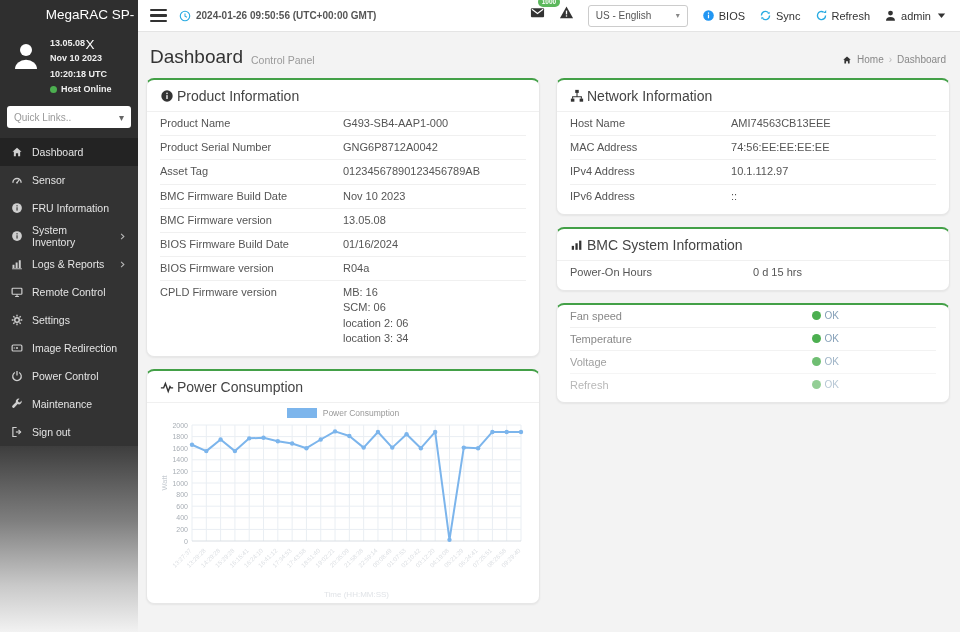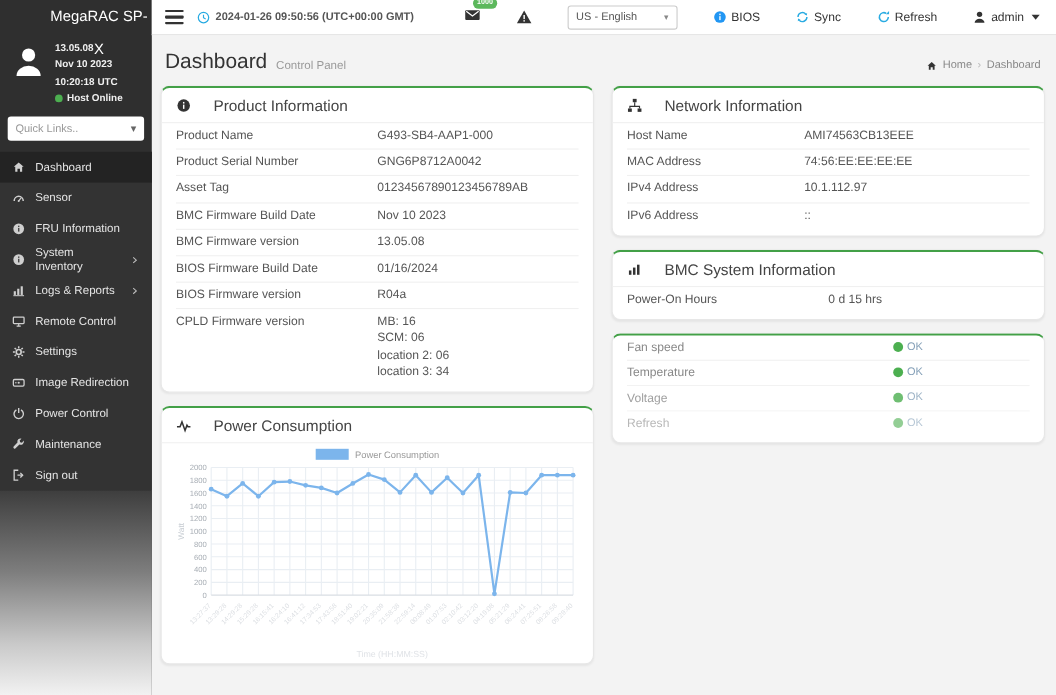--- a/index.html
+++ b/index.html
@@ -23,21 +23,21 @@
 .nav-item .chev { margin-left:auto; width:9px; height:9px; color:#bbb; }
 .sidebar-fade { flex:1; background:linear-gradient(180deg,#3e3e3e 0%,#7e7e7e 40%,#c9c9c9 75%,#f2f2f2 100%); }
 
 
 .main { flex:1; min-width:0; display:flex; flex-direction:column; }
 .topbar { height:32px; background:#fff; border-bottom:1px solid #e4e4e4; display:flex; align-items:center; padding:0 12px 0 12px; gap:12px; flex-shrink:0; }
 .hamburger { display:flex; flex-direction:column; gap:3px; cursor:pointer; }
 .hamburger i { display:block; width:17px; height:2.5px; background:#333; border-radius:1px; }
 .tb-datetime { display:flex; align-items:center; gap:5px; font-size:10px; font-weight:bold; color:#555; }
 .tb-datetime svg { width:12px; height:12px; color:#29abe2; }
-.tb-right { margin-left:auto; display:flex; align-items:center; gap:32px; }
+.tb-right { margin-left:auto; display:flex; gap:14px; }
 .tb-ico { width:15px; height:15px; color:#333; cursor:pointer; }
 .badge-wrap { position:relative; cursor:pointer; }
 .badge { position:absolute; top:-8px; left:8px; background:#5cb85c; color:#fff; font-size:6.5px; font-weight:bold; padding:1.5px 4px; border-radius:7px; }
 .lang-select { border:1px solid #ccc; border-radius:3px; height:22px; width:100px; display:flex; align-items:center; justify-content:space-between; padding:0 7px; font-size:10px; color:#555; cursor:pointer; background:#fff; }
 .lang-select .caret { color:#888; font-size:8px; }
 .tb-link { display:flex; align-items:center; gap:4px; font-size:11px; color:#333; cursor:pointer; }
 .tb-link svg { width:13px; height:13px; }
 .blue { color:#29abe2; }
 .bios-ico { color:#2196f3; }
 .caret-down-svg { width:8px; height:8px; color:#333; }
@@ -47,21 +47,21 @@
 .page-title { font-size:19px; color:#333; }
 .page-sub { font-size:10.5px; color:#9a9a9a; margin:0 0 2px 8px; }
 .breadcrumb { margin-left:auto; display:flex; align-items:center; gap:5px; font-size:10px; color:#888; margin-bottom:3px; }
 .breadcrumb svg { width:10px; height:10px; color:#333; }
 .breadcrumb .sep { color:#bbb; }
 .crumb { cursor:pointer; }
 
 .grid { display:flex; gap:16px; }
 .col { flex:1; min-width:0; display:flex; flex-direction:column; gap:12px; }
 .card { background:#fff; border:1px solid #e7e7e7; border-top:2px solid #43a047; border-radius:8px; box-shadow:0 1px 2px rgba(0,0,0,.06); }
-.card-head { display:flex; align-items:center; gap:20px; padding:8px 13px 7px; font-size:14px; color:#444; border-bottom:1px solid #f0f0f0; }
+.card-head { display:flex; align-items:center; gap:3px; padding:8px 13px 7px; font-size:14px; color:#444; border-bottom:1px solid #f0f0f0; }
 .card-head svg { width:14px; height:14px; color:#333; flex-shrink:0; }
 .card-body { padding:0 13px 6px; }
 .irow { display:flex; padding:4px 0; font-size:11px; color:#555; line-height:1.38; }
 .irow + .irow { border-top:1px solid #f0f0f0; }
 .irow .lbl { width:50%; padding-right:6px; }
 .irow .val { width:50%; white-space:pre-line; }
 .netcard .lbl { width:44%; }
 .netcard .val { width:56%; }
 
 .crow { display:flex; align-items:center; padding:5px 0; font-size:11px; color:#888; }

